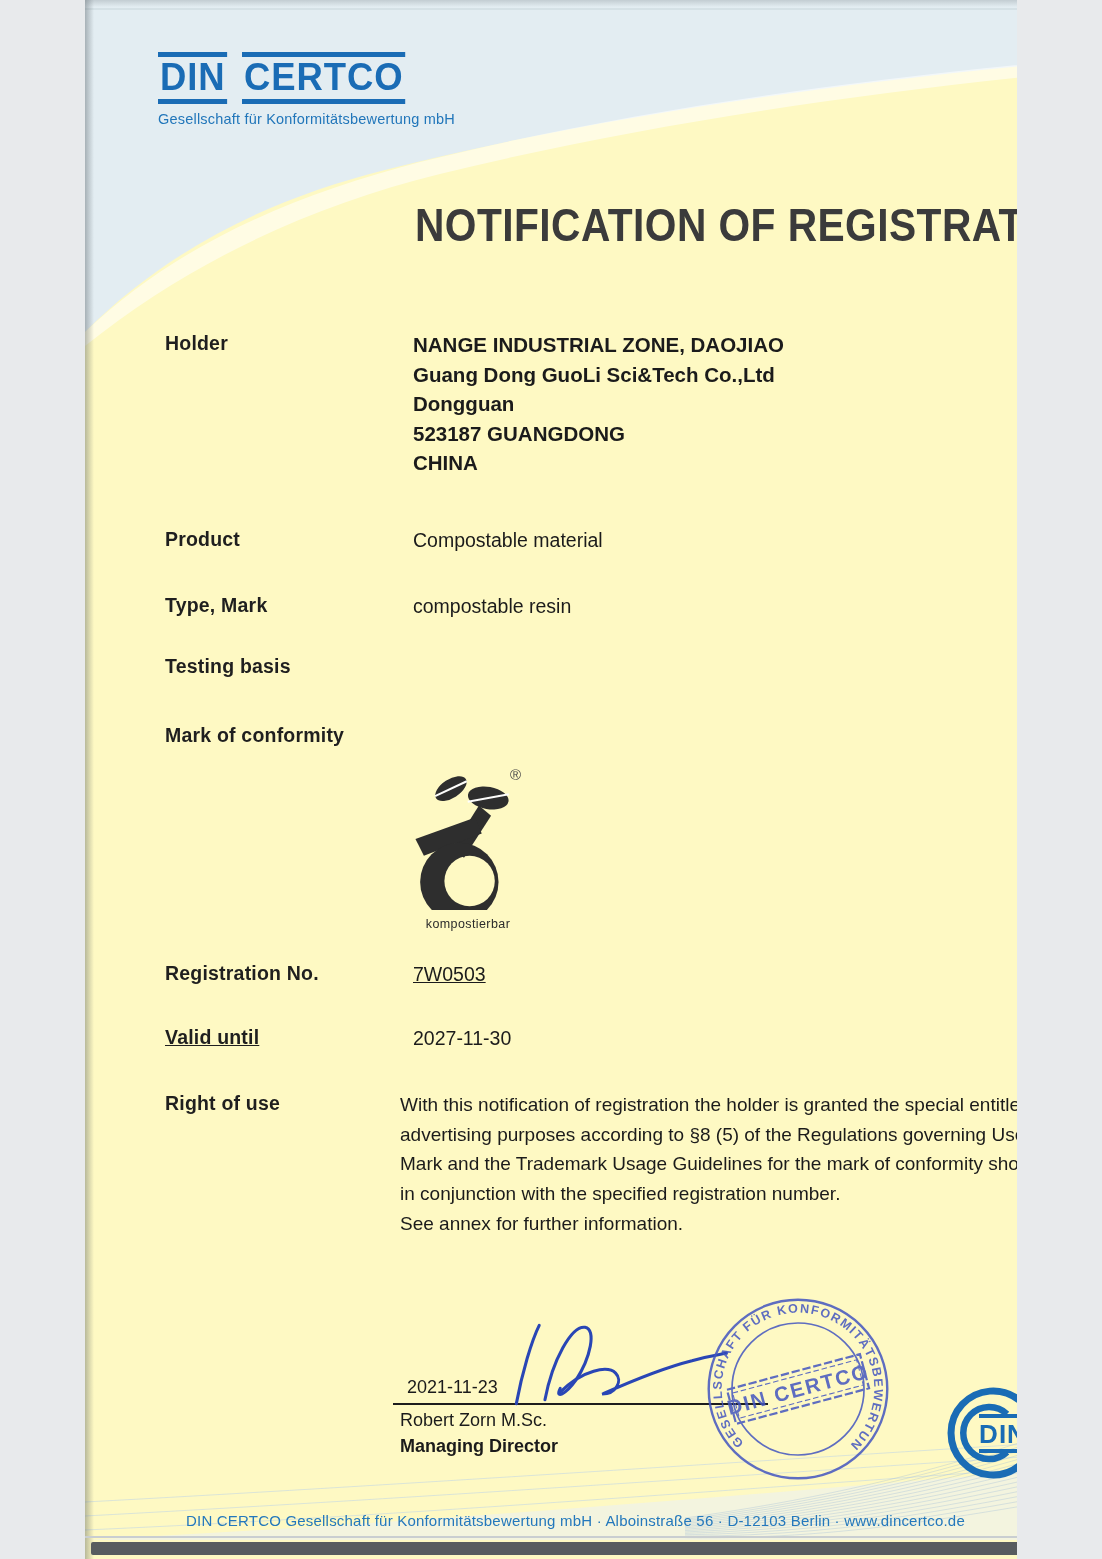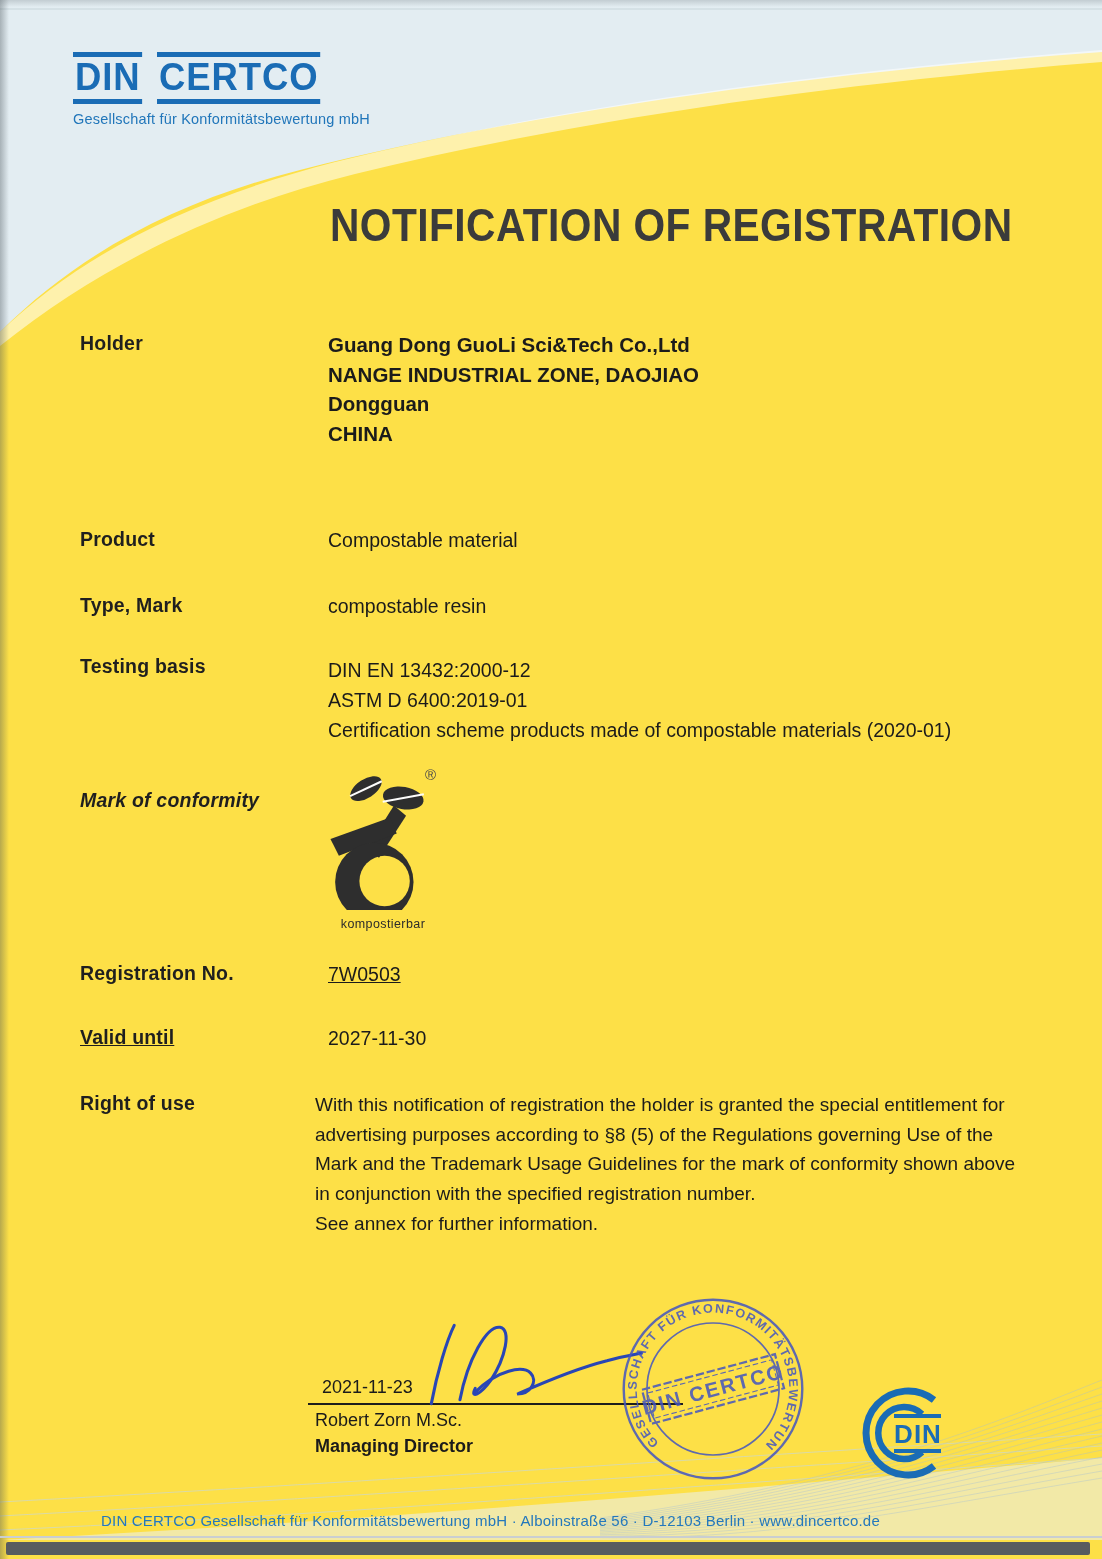--- a/index.html
+++ b/index.html
@@ -1,20 +1,20 @@
 <!DOCTYPE html>
 <html><head>
 <meta charset="utf-8">
 <style>
   html,body{margin:0;padding:0;background:#e8eaec;}
   .page{
     position:relative;
-    width:1102px;height:1559px;
+    width:932px;height:1559px;
     margin:0 auto;
-    background:#fde047;
+    background:#fef9c3;
     overflow:hidden;
     font-family:"Liberation Sans", sans-serif;
     color:#1b1b1b;
   }
   .abs{position:absolute;}
   svg{display:block;}
 
   
   .edge-left{left:0;top:0;width:9px;height:1559px;
     background:linear-gradient(to right, rgba(70,80,86,.38), rgba(70,80,86,0));}
@@ -120,40 +120,36 @@
       <span class="brand-word">DIN</span>
       <span class="brand-word">CERTCO</span>
     </div>
     <div class="brand-sub">Gesellschaft für Konformitätsbewertung mbH</div>
   </div>
 
   <div class="abs doc-title">NOTIFICATION OF REGISTRATION</div>
 
   <div class="abs lbl" style="top:332px;">Holder</div>
   <div class="abs val val-bold" style="top:330px;">
+    <div>NANGE INDUSTRIAL ZONE, DAOJIAO</div>
     <div>Guang Dong GuoLi Sci&amp;Tech Co.,Ltd</div>
-    <div>NANGE INDUSTRIAL ZONE, DAOJIAO</div>
     <div>Dongguan</div>
+    <div>523187 GUANGDONG</div>
     <div>CHINA</div>
   </div>
 
   <div class="abs lbl" style="top:528px;">Product</div>
   <div class="abs val" style="top:529px;">Compostable material</div>
 
   <div class="abs lbl" style="top:594px;">Type, Mark</div>
   <div class="abs val" style="top:595px;">compostable resin</div>
 
   <div class="abs lbl" style="top:655px;">Testing basis</div>
-  <div class="abs val val-lines" style="top:655px;">
-    <div>DIN EN 13432:2000-12</div>
-    <div>ASTM D 6400:2019-01</div>
-    <div>Certification scheme products made of compostable materials (2020-01)</div>
-  </div>
-
-  <div class="abs lbl" style="top:789px;font-style:italic;">Mark of conformity</div>
+
+  <div class="abs lbl" style="top:724px;">Mark of conformity</div>
 
   <svg class="abs" style="left:323px;top:770px;" width="112" height="140" viewBox="0 0 120 150">
     <defs>
       <mask id="loopMask">
         <rect x="0" y="0" width="120" height="150" fill="#fff"></rect>
         <circle cx="66" cy="119" r="27" fill="#000"></circle>
       </mask>
     </defs>
 
     <ellipse cx="46" cy="20" rx="19" ry="10" transform="rotate(-33 46 20)" fill="#2e2e2e"></ellipse>

